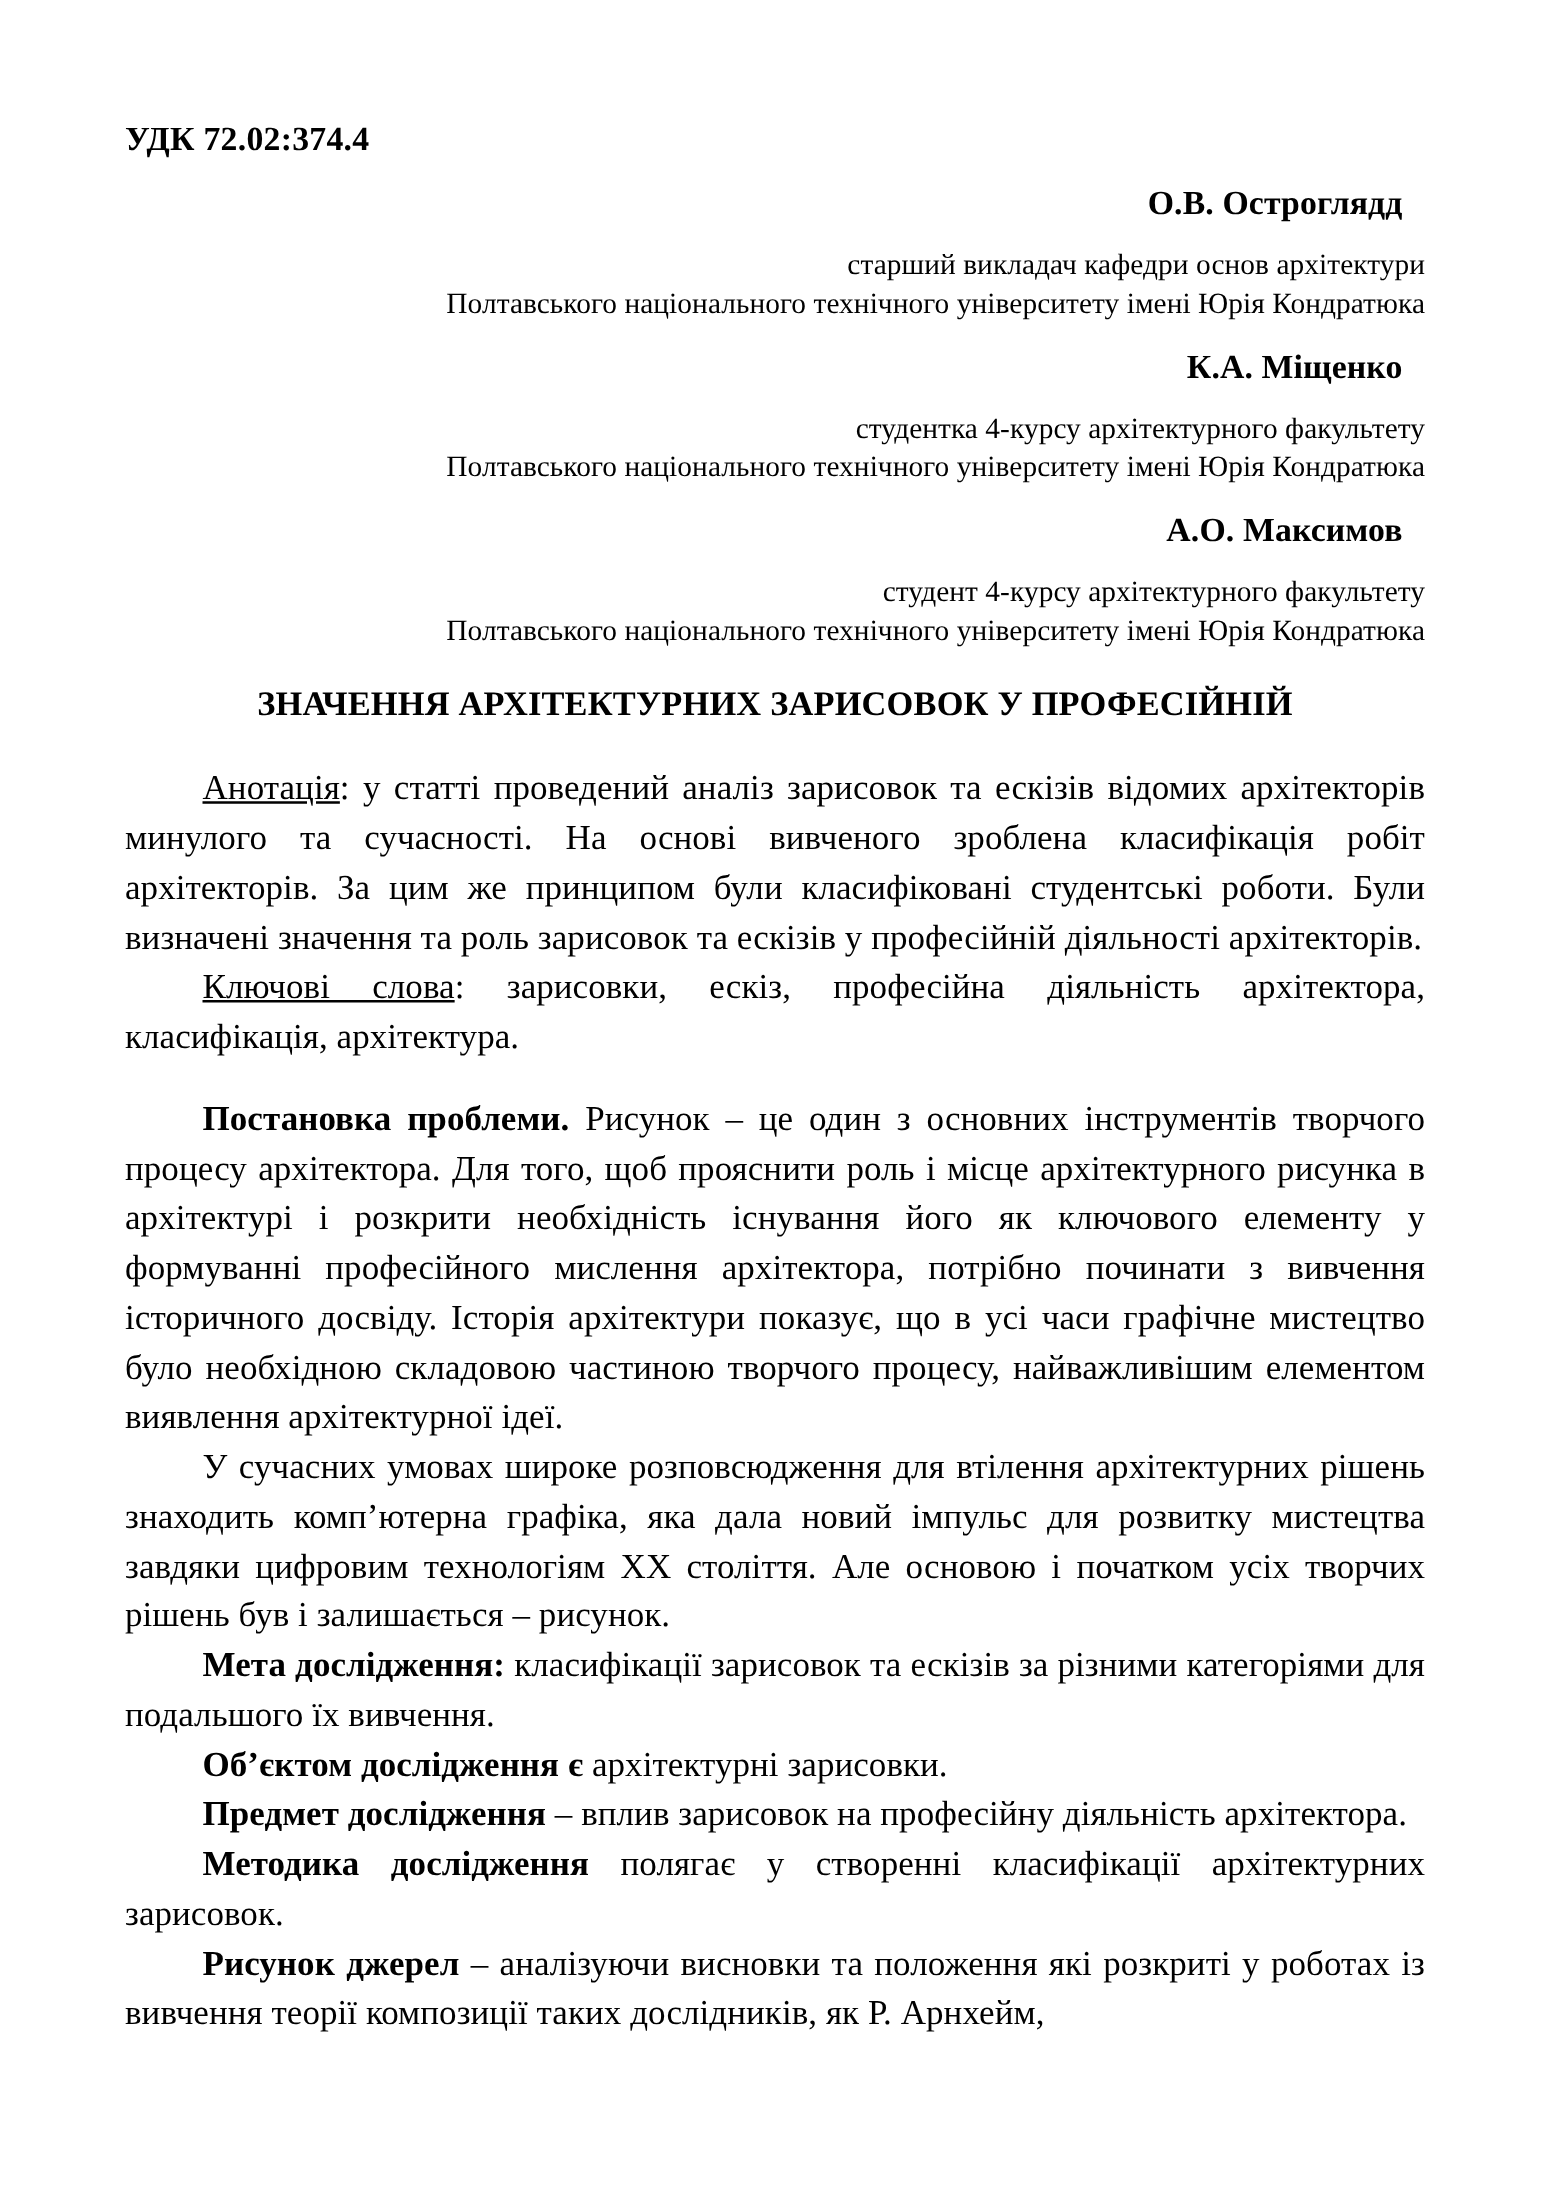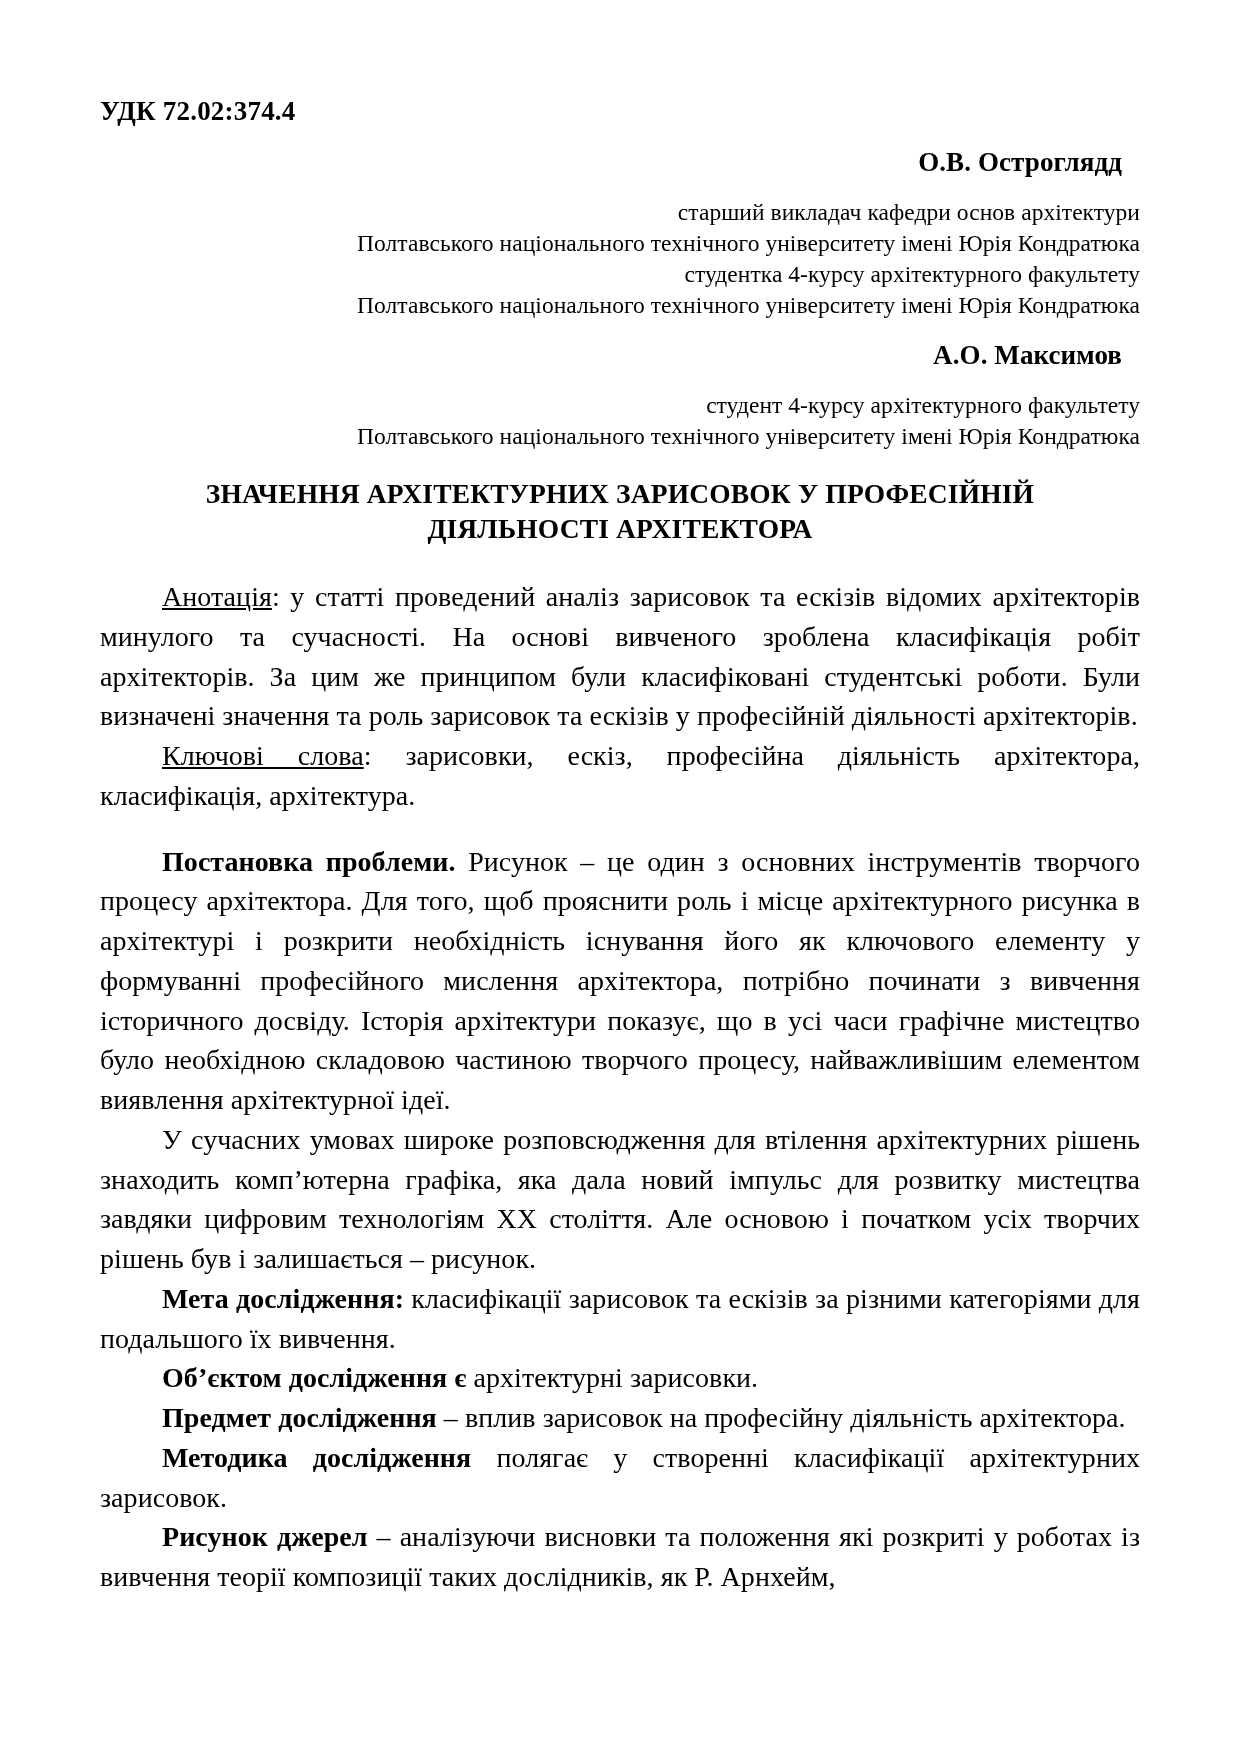--- a/index.html
+++ b/index.html
@@ -99,35 +99,35 @@
 
   <div class="authors">
 
     <div class="author-group">
       <div class="author-name">О.В. Остроглядд</div>
       <div class="author-role">старший викладач кафедри основ архітектури</div>
       <div class="author-affiliation">Полтавського національного технічного університету імені Юрія Кондратюка</div>
     </div>
 
     <div class="author-group">
+      <div class="author-name">К.А. Міщенко</div>
       <div class="author-role">студентка 4-курсу архітектурного факультету</div>
       <div class="author-affiliation">Полтавського національного технічного університету імені Юрія Кондратюка</div>
     </div>
 
     <div class="author-group">
       <div class="author-name">А.О. Максимов</div>
       <div class="author-role">студент 4-курсу архітектурного факультету</div>
       <div class="author-affiliation">Полтавського національного технічного університету імені Юрія Кондратюка</div>
     </div>
 
   </div>
 
   <h1 class="article-title">
     <span class="t-line">ЗНАЧЕННЯ АРХІТЕКТУРНИХ ЗАРИСОВОК У ПРОФЕСІЙНІЙ</span>
-    <span class="t-line">ДІЯЛЬНОСТІ АРХІТЕКТОРА</span>
   </h1>
 
   <div class="body">
 
     <p class="para">
       <span class="underline">Анотація</span><span>: </span><span>у статті проведений аналіз зарисовок та ескізів відомих архітекторів минулого та сучасності. На основі вивченого зроблена класифікація робіт архітекторів. За цим же принципом були класифіковані студентські роботи. Були визначені значення та роль зарисовок та ескізів у професійній діяльності архітекторів.</span>
     </p>
 
     <p class="para">
       <span class="underline">Ключові слова</span><span>: </span><span>зарисовки, ескіз, професійна діяльність архітектора, класифікація, архітектура.</span>

